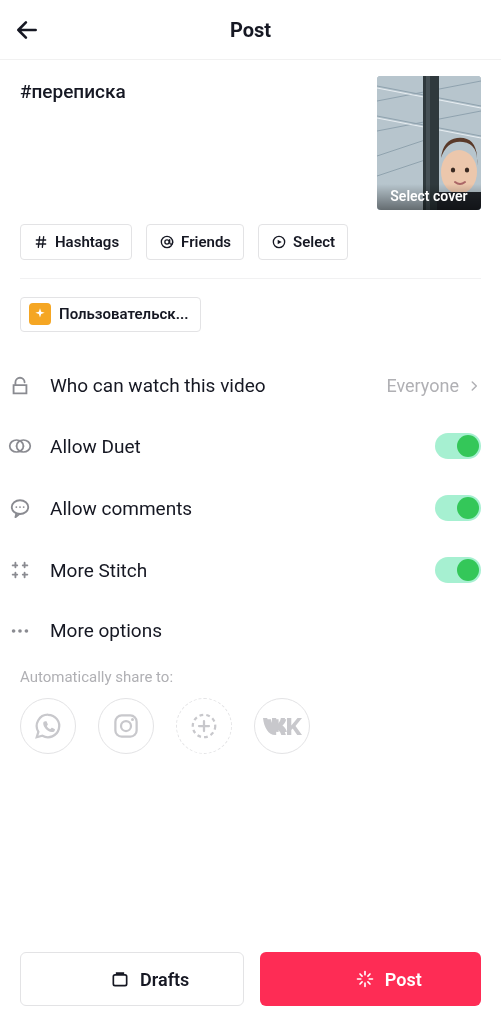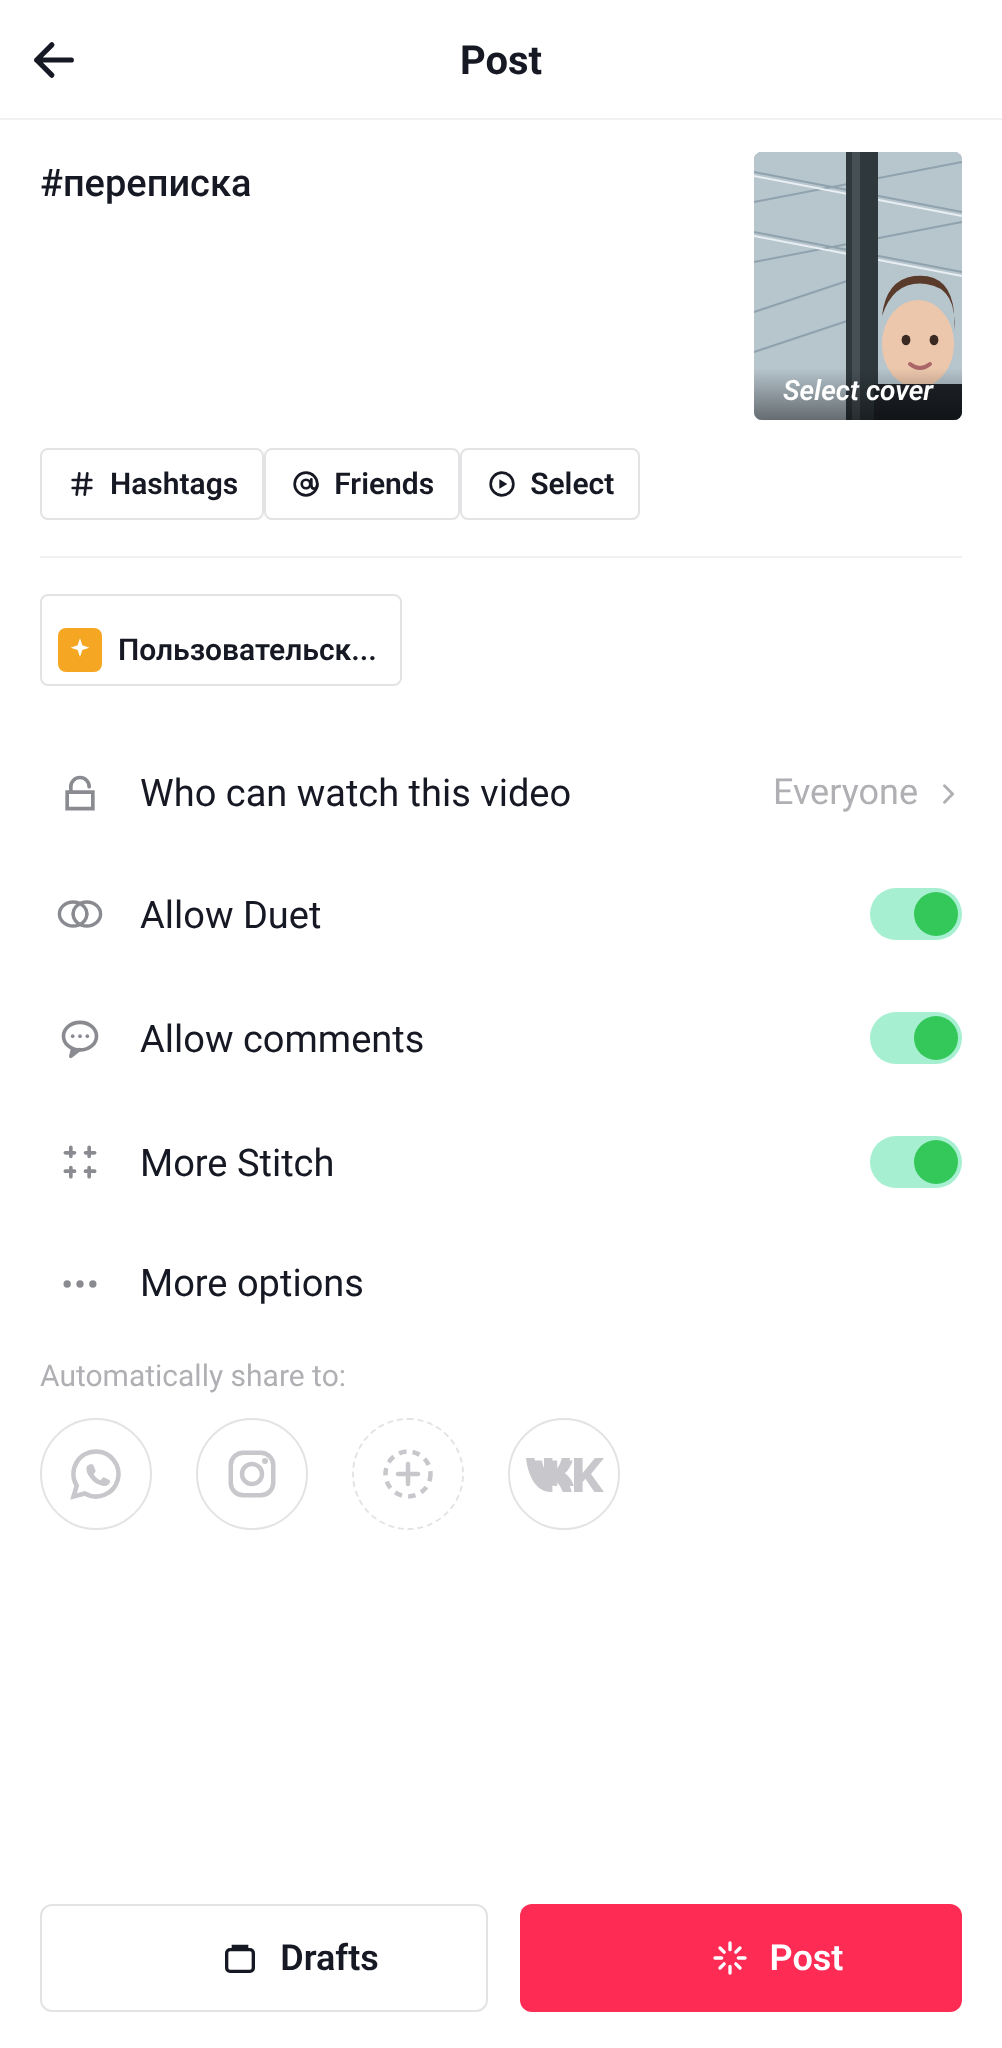--- a/index.html
+++ b/index.html
@@ -2,31 +2,31 @@
 <html><head>
 <meta charset="utf-8">
 <style>
   * { box-sizing: border-box; margin: 0; padding: 0; font-family: -apple-system, BlinkMacSystemFont, "Segoe UI", Roboto, Helvetica, Arial, sans-serif; }
   body { width: 501px; height: 1024px; background: #fff; color: #161823; overflow: hidden; }
   .header { height: 60px; display: flex; align-items: center; justify-content: center; position: relative; border-bottom: 1px solid #f1f1f1; }
   .back { position: absolute; left: 14px; top: 50%; transform: translateY(-50%); }
   .header-title { font-weight: 700; font-size: 20px; }
   .caption-area { padding: 16px 20px 14px 20px; display:flex; align-items:flex-start; gap:16px; }
   .caption-text { flex:1; font-size: 19px; font-weight:500; color:#161823; padding-top:4px; }
-  .thumb { width: 104px; height: 134px; border-radius: 4px; position:relative; overflow:hidden; background:#627b8f;font-style:italic; }
+  .thumb { width: 104px; height: 134px; border-radius: 4px; position:relative; overflow:hidden; background:#627b8f; }
   .thumb svg.tree-scene { position:absolute; inset:0; width:100%; height:100%; display:block; }
   .thumb .overlay-lbl { position:absolute; left:0; right:0; bottom:0; text-align:center; color:#fff; font-size:14px; font-weight:600; padding:4px 2px 6px; background:linear-gradient(to top, rgba(0,0,0,.45), rgba(0,0,0,0)); white-space:nowrap; }
-  .chips { padding: 0 36px 18px 20px; display:flex; }
+  .chips { padding: 0 36px 18px 20px; display:flex; gap:14px; }
   .chip { border:1px solid #e3e3e5; border-radius:4px; padding:8px 12px; display:flex; align-items:center; gap:6px; font-size:15px; font-weight:600; color:#161823; background:#fff; }
   .chip svg { width:16px; height:16px; }
   .divider { height:1px; background:#f1f1f2; margin:0 20px; }
   .tag-chip-row { padding:18px 20px; }
-  .tag-chip { border:1px solid #e3e3e5; border-radius:4px; padding:16px 12px 6px 8px; display:inline-flex; align-items:center; gap:8px; font-size:15px; font-weight:600; }
+  .tag-chip { border:1px solid #e3e3e5; border-radius:4px; padding:5px 12px 6px 8px; display:inline-flex; align-items:center; gap:8px; font-size:15px; font-weight:600; }
   .tag-chip .sparkle-box { width:22px; height:22px; background:#f5a623; border-radius:4px; display:flex; align-items:center; justify-content:center; }
-  .settings { padding: 6px 20px 0 8px; margin-left: 20px; }
+  .settings { padding: 6px 20px 0 8px; }
   .row { display:flex; align-items:center; padding:18px 0; }
   .row-icon { width:24px; display:flex; align-items:center; justify-content:center; color:#8a8b91; }
   .row-label { flex:1; margin-left:18px; font-size:19px; color:#161823; }
   .row-value { color:#b0b0b4; font-size:18px; margin-right:8px; }
   .chevron { color:#b0b0b4; }
   .toggle { width:46px; height:26px; border-radius:13px; background:#a6f0d1; position:relative; }
   .toggle .knob { position:absolute; right:2px; top:2px; width:22px; height:22px; border-radius:50%; background:#34c759; }
   .share-label { padding:8px 20px 12px; color:#b0b0b4; font-size:15px; }
   .share-row { padding:0 20px; display:flex; gap:22px; }
   .share-btn { width:56px; height:56px; border:1px solid #e3e3e5; border-radius:50%; display:flex; align-items:center; justify-content:center; color:#c8c8cc; }

